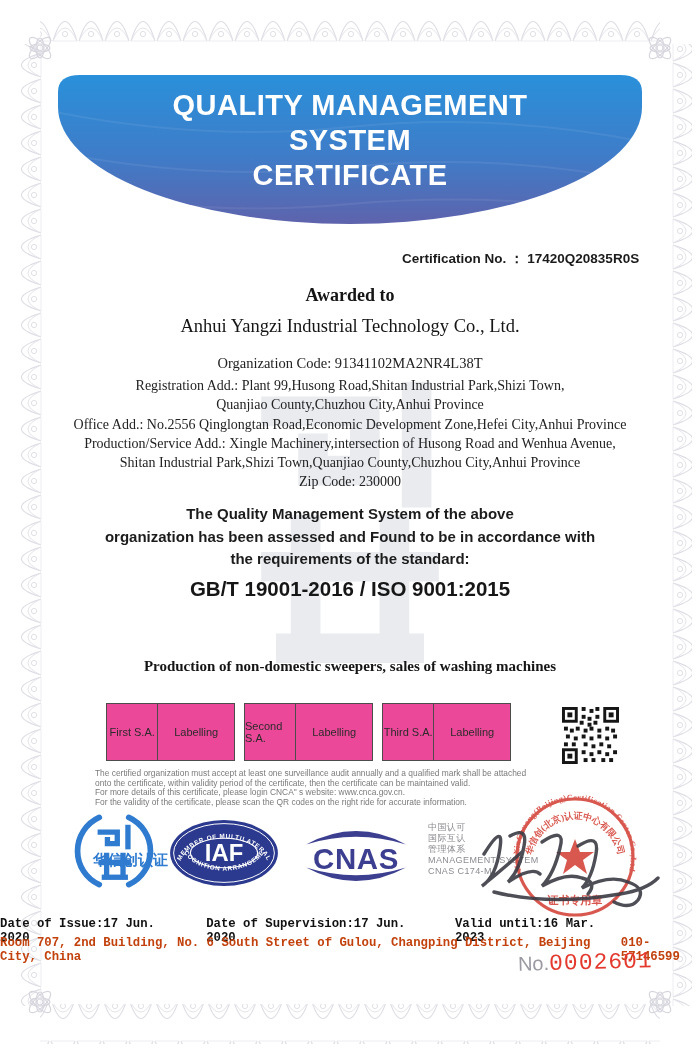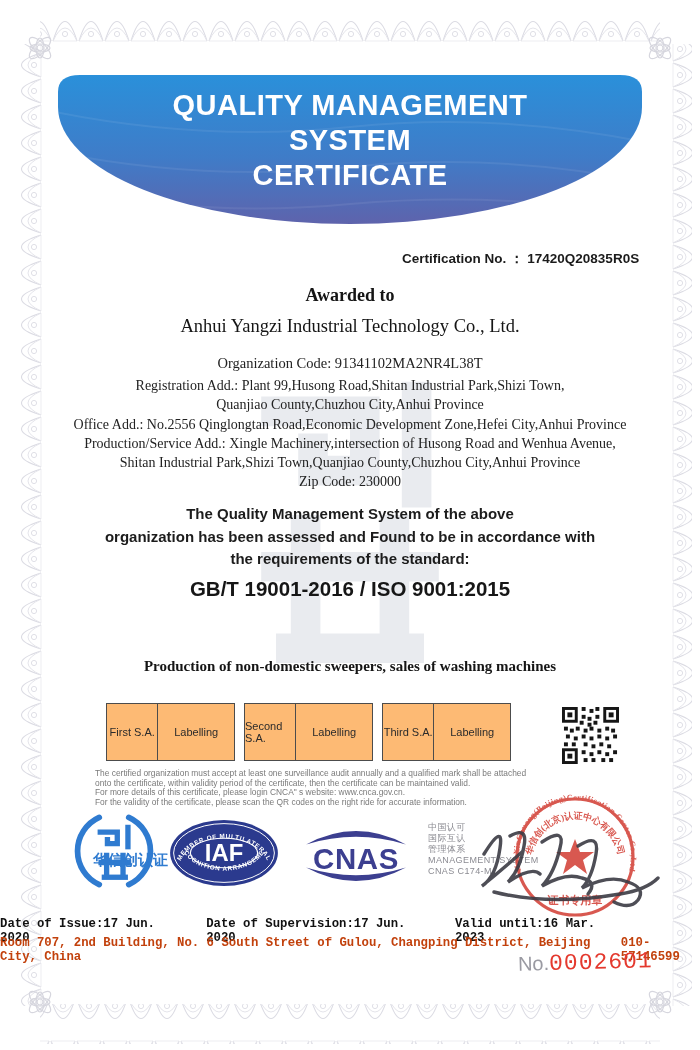--- a/index.html
+++ b/index.html
@@ -21,21 +21,21 @@
   .addr{top:376px;font-size:14px;color:#222;line-height:19.3px;z-index:3;}
   
   .assess{top:503px;font-family:"Liberation Sans",sans-serif;font-weight:700;
     font-size:15px;color:#1c1c1c;line-height:22.5px;z-index:3;}
   .standard{top:577px;font-family:"Liberation Sans",sans-serif;font-weight:700;
     font-size:20.5px;color:#161616;z-index:3;}
   .scope-h{top:622px;font-size:14.5px;color:#2a2a2a;z-index:3;}
   .scope-t{top:658px;font-weight:700;font-size:15px;color:#151515;z-index:3;}
   
   .sa-row{top:703px;left:106px;display:flex;gap:9px;z-index:3;}
-  .sa-box{display:flex;width:127px;height:56px;border:1.3px solid #4c4c4c;background:#fdba74;}
+  .sa-box{display:flex;width:127px;height:56px;border:1.3px solid #4c4c4c;background:#ec4899;}
   .sa-cell{display:flex;align-items:center;justify-content:center;
     font-family:"Liberation Sans",sans-serif;font-size:11px;color:#2b2b2b;}
   .sa-period{width:40%;border-right:1.3px solid #4c4c4c;}
   .sa-label{width:60%;}
   
   .fine{top:769px;left:95px;width:450px;font-family:"Liberation Sans",sans-serif;
     font-size:8.4px;line-height:9.7px;color:#7a7a7a;z-index:3;}
   
   .hxc-cap{top:851px;left:60px;width:108px;text-align:right;color:#2f7bd0;
     font-size:15px;font-weight:600;z-index:3;font-family:"Liberation Sans",sans-serif;}

